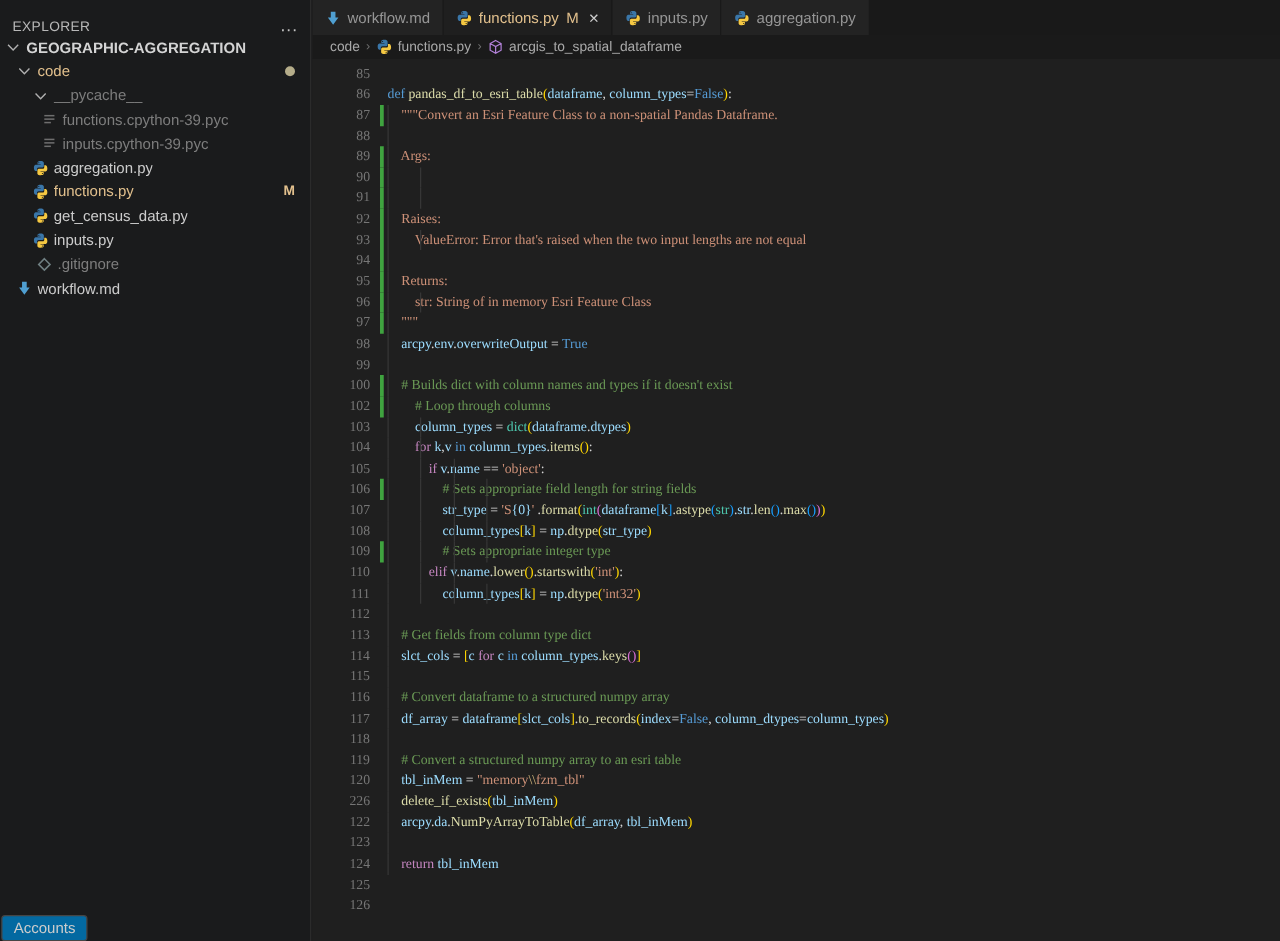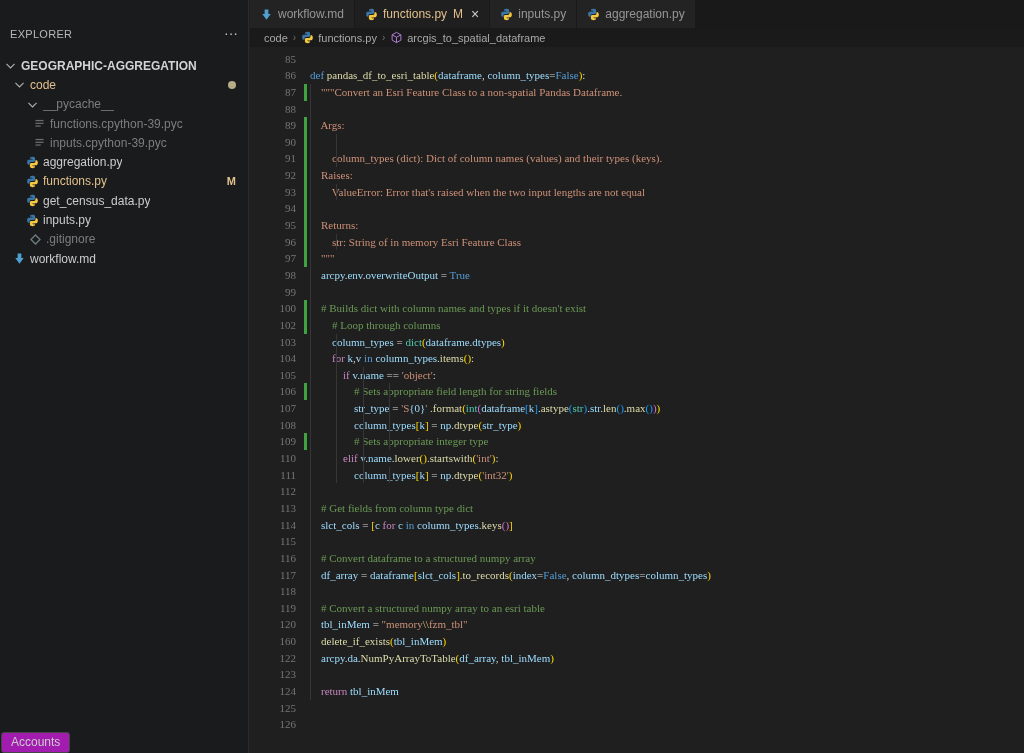--- a/index.html
+++ b/index.html
@@ -2,21 +2,21 @@
 <html><head>
 <meta charset="utf-8">
 <style>
   html,body{margin:0;padding:0;background:#111;}
   *{box-sizing:border-box;}
   #app{position:relative;width:1024px;height:753px;background:#1f1f1f;overflow:hidden;
        font-family:"Liberation Sans",sans-serif;color:#cccccc;}
   
   #sidebar{position:absolute;left:0;top:0;width:249px;height:753px;background:#1a1b1c;
            border-right:1px solid #2b2b2b;}
-  #sidebar-header{display:flex;align-items:flex-start;height:28px;padding:0 10px;margin-top:28px;}
+  #sidebar-header{display:flex;align-items:flex-end;height:28px;padding:0 10px;}
   #sidebar-title{font-size:11px;color:#b8b8b8;letter-spacing:.3px;}
   #sidebar-more{margin-left:auto;color:#c5c5c5;font-size:14px;cursor:pointer;line-height:10px;}
   .tree-row{display:flex;align-items:center;height:19.3px;font-size:12px;white-space:nowrap;cursor:pointer;}
   .tree-row .slot{width:13px;height:13px;margin-right:4px;flex:0 0 13px;display:flex;align-items:center;justify-content:center;}
   .tree-row .lbl{overflow:hidden;text-overflow:ellipsis;}
   .tree-row .badge{margin-left:auto;margin-right:12px;font-size:11px;font-weight:bold;}
   .c-normal{color:#cccccc}.c-dim{color:#7d7d7d}.c-mod{color:#e2c08d}
   .root-row .lbl{font-weight:bold;font-size:12px;color:#d4d4d4;}
   
   #main{position:absolute;left:250px;top:0;width:774px;height:753px;}
@@ -39,21 +39,21 @@
   .line{position:relative;height:16.65px;line-height:16.65px;white-space:pre;display:flex;}
   .ln{flex:0 0 46px;text-align:right;color:#767676;font-size:11px;}
   .chg{flex:0 0 3px;margin-left:8px;}
   .chg.on{background:#3fa33f;}
   .ctext{margin-left:3px;}
   .guide{position:absolute;top:0;bottom:0;width:1px;background:#363636;}
   .kw{color:#569cd6}.ctl{color:#c586c0}.fn{color:#dcdcaa}.ty{color:#4ec9b0}.var{color:#9cdcfe}
   .str{color:#ce9178}.com{color:#6a9955}.pun{color:#d4d4d4}
   .b1{color:#ffd700}.b2{color:#da70d6}.b3{color:#179fff}.esc{color:#d7ba7d}.ph{color:#9cdcfe}
   
-  #accounts-tooltip{position:absolute;left:1px;top:732px;z-index:10;background:#a21caf;
+  #accounts-tooltip{position:absolute;left:1px;top:732px;z-index:10;background:#0369a1;
     border:1px solid #454545;border-radius:3px;padding:2px 9px 3px 9px;font-size:12px;color:#cccccc;}
 </style>
 </head>
 <body>
 
 <div id="app">
 
   <div id="sidebar">
     <div id="sidebar-header">
       <span id="sidebar-title">EXPLORER</span>
@@ -231,21 +231,21 @@
       </div>
     <div id="editor">
       <div id="code-lines">
           <div class="line"><span class="ln">84</span><span class="chg"></span><span class="ctext"></span></div>
           <div class="line"><span class="ln">85</span><span class="chg"></span><span class="ctext"></span></div>
           <div class="line"><span class="ln">86</span><span class="chg"></span><span class="ctext"><span class="kw">def </span><span class="fn">pandas_df_to_esri_table</span><span class="b1">(</span><span class="var">dataframe</span><span class="pun">, </span><span class="var">column_types</span><span class="pun">=</span><span class="kw">False</span><span class="b1">)</span><span class="pun">:</span></span></div>
           <div class="line"><span class="ln">87</span><span class="chg on"></span><span class="guide" style="left: 60px;"></span><span class="ctext"><span class="str">    """Convert an Esri Feature Class to a non-spatial Pandas Dataframe.</span></span></div>
           <div class="line"><span class="ln">88</span><span class="chg"></span><span class="guide" style="left: 60px;"></span><span class="ctext"></span></div>
           <div class="line"><span class="ln">89</span><span class="chg on"></span><span class="guide" style="left: 60px;"></span><span class="ctext"><span class="str">    Args:</span></span></div>
           <div class="line"><span class="ln">90</span><span class="chg on"></span><span class="guide" style="left: 60px;"></span><span class="guide" style="left: 86.48px;"></span></div>
-          <div class="line"><span class="ln">91</span><span class="chg on"></span><span class="guide" style="left: 60px;"></span><span class="guide" style="left: 86.48px;"></span><span class="ctext"><span class="str">        column_types (dict): Dict of column names (values) and their types (keys).</span></span></div>
+          <div class="line"><span class="ln">91</span><span class="chg on"></span><span class="guide" style="left: 60px;"></span><span class="guide" style="left: 86.48px;"></span></div>
           <div class="line"><span class="ln">92</span><span class="chg on"></span><span class="guide" style="left: 60px;"></span><span class="ctext"><span class="str">    Raises:</span></span></div>
           <div class="line"><span class="ln">93</span><span class="chg on"></span><span class="guide" style="left: 60px;"></span><span class="guide" style="left: 86.48px;"></span><span class="ctext"><span class="str">        ValueError: Error that's raised when the two input lengths are not equal</span></span></div>
           <div class="line"><span class="ln">94</span><span class="chg on"></span><span class="guide" style="left: 60px;"></span><span class="ctext"></span></div>
           <div class="line"><span class="ln">95</span><span class="chg on"></span><span class="guide" style="left: 60px;"></span><span class="ctext"><span class="str">    Returns:</span></span></div>
           <div class="line"><span class="ln">96</span><span class="chg on"></span><span class="guide" style="left: 60px;"></span><span class="guide" style="left: 86.48px;"></span><span class="ctext"><span class="str">        str: String of in memory Esri Feature Class</span></span></div>
           <div class="line"><span class="ln">97</span><span class="chg on"></span><span class="guide" style="left: 60px;"></span><span class="ctext"><span class="str">    """</span></span></div>
           <div class="line"><span class="ln">98</span><span class="chg"></span><span class="guide" style="left: 60px;"></span><span class="ctext"><span class="pun">    </span><span class="var">arcpy</span><span class="pun">.</span><span class="var">env</span><span class="pun">.</span><span class="var">overwriteOutput</span><span class="pun"> = </span><span class="kw">True</span></span></div>
           <div class="line"><span class="ln">99</span><span class="chg"></span><span class="guide" style="left: 60px;"></span><span class="ctext"></span></div>
           <div class="line"><span class="ln">100</span><span class="chg on"></span><span class="guide" style="left: 60px;"></span><span class="ctext"><span class="com">    # Builds dict with column names and types if it doesn't exist</span></span></div>
           <div class="line"><span class="ln">102</span><span class="chg on"></span><span class="guide" style="left: 60px;"></span><span class="ctext"><span class="com">        # Loop through columns</span></span></div>
@@ -260,21 +260,21 @@
           <div class="line"><span class="ln">111</span><span class="chg"></span><span class="guide" style="left: 60px;"></span><span class="guide" style="left: 86.48px;"></span><span class="guide" style="left: 112.96px;"></span><span class="guide" style="left: 139.44px;"></span><span class="ctext"><span class="pun">                </span><span class="var">column_types</span><span class="b1">[</span><span class="var">k</span><span class="b1">]</span><span class="pun"> = </span><span class="var">np</span><span class="pun">.</span><span class="fn">dtype</span><span class="b1">(</span><span class="str">'int32'</span><span class="b1">)</span></span></div>
           <div class="line"><span class="ln">112</span><span class="chg"></span><span class="guide" style="left: 60px;"></span><span class="ctext"></span></div>
           <div class="line"><span class="ln">113</span><span class="chg"></span><span class="guide" style="left: 60px;"></span><span class="ctext"><span class="com">    # Get fields from column type dict</span></span></div>
           <div class="line"><span class="ln">114</span><span class="chg"></span><span class="guide" style="left: 60px;"></span><span class="ctext"><span class="pun">    </span><span class="var">slct_cols</span><span class="pun"> = </span><span class="b1">[</span><span class="var">c</span><span class="pun"> </span><span class="ctl">for</span><span class="pun"> </span><span class="var">c</span><span class="pun"> </span><span class="kw">in</span><span class="pun"> </span><span class="var">column_types</span><span class="pun">.</span><span class="fn">keys</span><span class="b2">(</span><span class="b2">)</span><span class="b1">]</span></span></div>
           <div class="line"><span class="ln">115</span><span class="chg"></span><span class="guide" style="left: 60px;"></span><span class="ctext"></span></div>
           <div class="line"><span class="ln">116</span><span class="chg"></span><span class="guide" style="left: 60px;"></span><span class="ctext"><span class="com">    # Convert dataframe to a structured numpy array</span></span></div>
           <div class="line"><span class="ln">117</span><span class="chg"></span><span class="guide" style="left: 60px;"></span><span class="ctext"><span class="pun">    </span><span class="var">df_array</span><span class="pun"> = </span><span class="var">dataframe</span><span class="b1">[</span><span class="var">slct_cols</span><span class="b1">]</span><span class="pun">.</span><span class="fn">to_records</span><span class="b1">(</span><span class="var">index</span><span class="pun">=</span><span class="kw">False</span><span class="pun">, </span><span class="var">column_dtypes</span><span class="pun">=</span><span class="var">column_types</span><span class="b1">)</span></span></div>
           <div class="line"><span class="ln">118</span><span class="chg"></span><span class="guide" style="left: 60px;"></span><span class="ctext"></span></div>
           <div class="line"><span class="ln">119</span><span class="chg"></span><span class="guide" style="left: 60px;"></span><span class="ctext"><span class="com">    # Convert a structured numpy array to an esri table</span></span></div>
           <div class="line"><span class="ln">120</span><span class="chg"></span><span class="guide" style="left: 60px;"></span><span class="ctext"><span class="pun">    </span><span class="var">tbl_inMem</span><span class="pun"> = </span><span class="str">"memory</span><span class="esc">\\</span><span class="str">fzm_tbl"</span></span></div>
-          <div class="line"><span class="ln">160</span><span class="chg"></span><span class="guide" style="left: 60px;"></span><span class="ctext"><span class="pun">    </span><span class="fn">delete_if_exists</span><span class="b1">(</span><span class="var">tbl_inMem</span><span class="b1">)</span></span></div>
+          <div class="line"><span class="ln">226</span><span class="chg"></span><span class="guide" style="left: 60px;"></span><span class="ctext"><span class="pun">    </span><span class="fn">delete_if_exists</span><span class="b1">(</span><span class="var">tbl_inMem</span><span class="b1">)</span></span></div>
           <div class="line"><span class="ln">122</span><span class="chg"></span><span class="guide" style="left: 60px;"></span><span class="ctext"><span class="pun">    </span><span class="var">arcpy</span><span class="pun">.</span><span class="var">da</span><span class="pun">.</span><span class="fn">NumPyArrayToTable</span><span class="b1">(</span><span class="var">df_array</span><span class="pun">, </span><span class="var">tbl_inMem</span><span class="b1">)</span></span></div>
           <div class="line"><span class="ln">123</span><span class="chg"></span><span class="guide" style="left: 60px;"></span><span class="ctext"></span></div>
           <div class="line"><span class="ln">124</span><span class="chg"></span><span class="guide" style="left: 60px;"></span><span class="ctext"><span class="pun">    </span><span class="ctl">return</span><span class="pun"> </span><span class="var">tbl_inMem</span></span></div>
           <div class="line"><span class="ln">125</span><span class="chg"></span><span class="ctext"></span></div>
           <div class="line"><span class="ln">126</span><span class="chg"></span><span class="ctext"></span></div>
         </div>
     </div>
   </div>
 
   <div id="accounts-tooltip">

